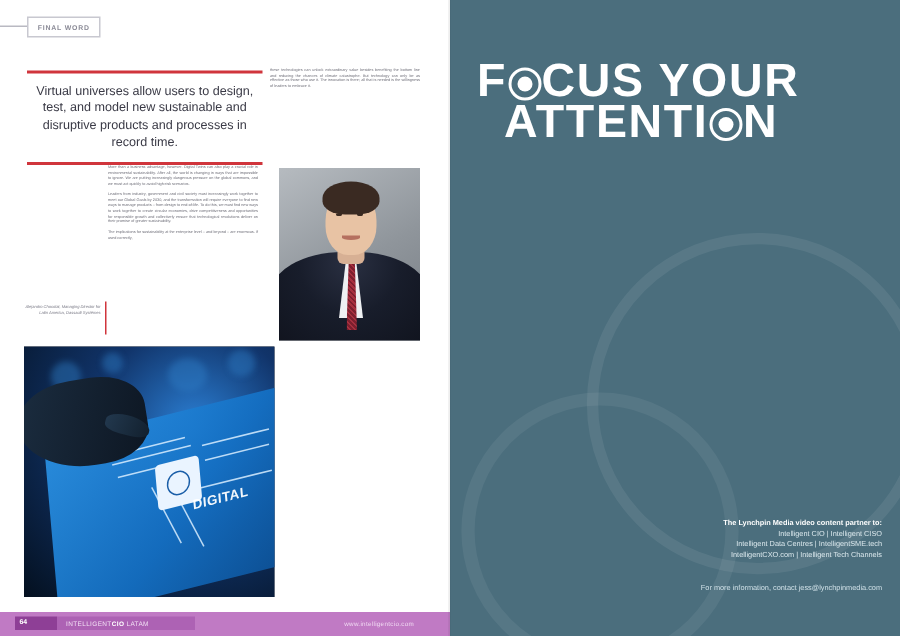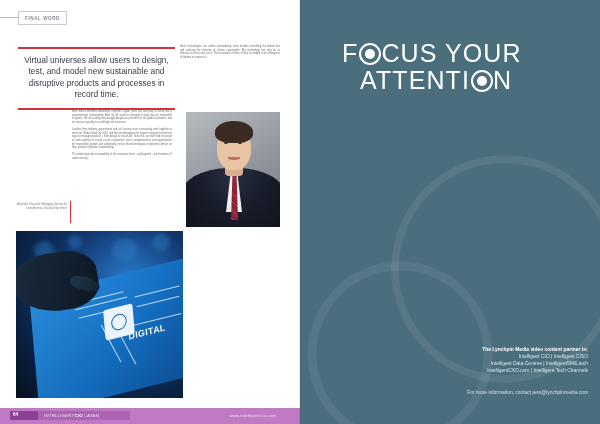--- a/index.html
+++ b/index.html
@@ -73,21 +73,21 @@
   .footer .mag{position:absolute;left:44px;top:4.8px;font-size:4.3px;color:#f2dff4;letter-spacing:.25px;}
   .footer .mag b{color:#ffffff;}
   .footer .url{position:absolute;right:24px;top:4.8px;font-size:4.2px;color:#f0d8f2;letter-spacing:.2px;}
 
   
   .right-page{position:absolute;left:300px;top:0;width:300px;height:424px;background:#4b6e7d;overflow:hidden;}
   .rp-watermark{position:absolute;right:-30px;bottom:30px;width:250px;height:250px;opacity:.07;}
   .rp-wm2{position:absolute;left:-10px;bottom:-40px;width:220px;height:220px;opacity:.06;}
 
   .headline{position:absolute;left:18px;top:40px;width:230px;color:#ffffff;
-            font-size:25px;line-height:27px;letter-spacing:1.1px;font-weight:400;margin-left:24px;}
+            font-size:31px;line-height:27px;letter-spacing:1.1px;font-weight:700;}
   .headline .l2{padding-left:18px;}
   .targ{display:inline-block;width:18px;height:18px;border:2px solid #ffffff;border-radius:50%;
         position:relative;vertical-align:-2.5px;margin:0 .5px;}
   .targ:after{content:"";position:absolute;left:4px;top:4px;right:4px;bottom:4px;background:#ffffff;border-radius:50%;}
 
   .partner{position:absolute;right:12px;top:346px;width:180px;text-align:right;
            color:#dbe8ed;font-size:4.9px;line-height:7.1px;}
   .partner .hd{color:#ffffff;font-weight:700;}
 
   .contact{position:absolute;right:12px;top:390px;width:180px;text-align:right;

